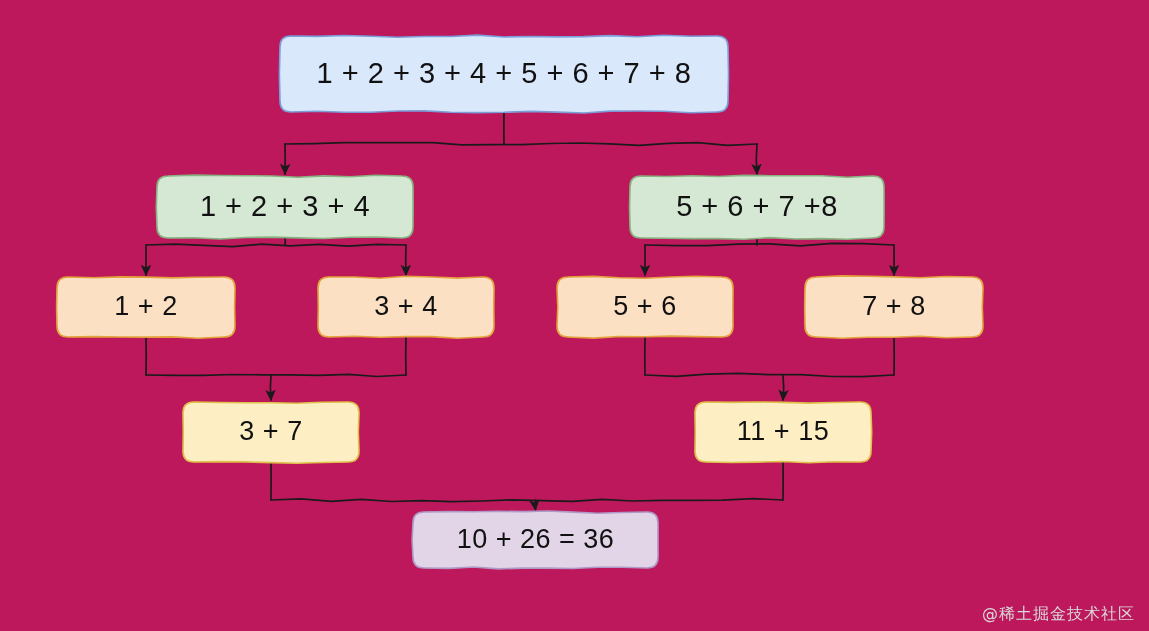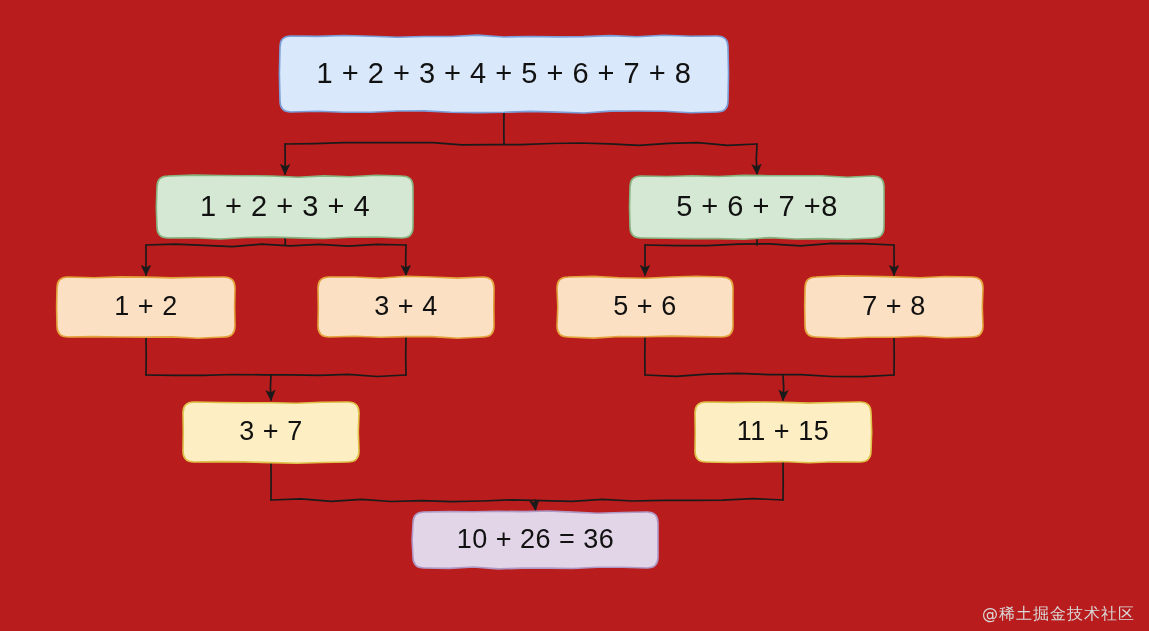--- a/index.html
+++ b/index.html
@@ -10,21 +10,21 @@
   body {
     width: 1149px;
     height: 631px;
     overflow: hidden;
     font-family: "Liberation Sans", sans-serif;
   }
   #canvas {
     position: relative;
     width: 1149px;
     height: 631px;
-    background: #b91c1c;
+    background: #be185d;
   }
   #diagram-svg {
     position: absolute;
     left: 0;
     top: 0;
     width: 1149px;
     height: 631px;
   }
   .node-label {
     fill: #111111;

